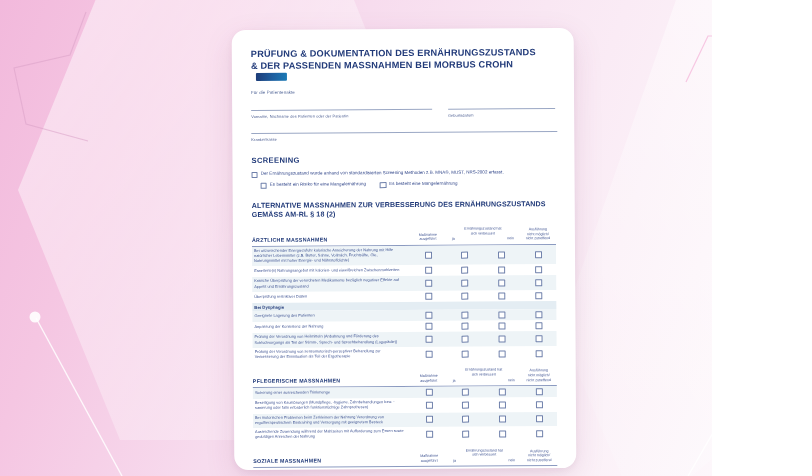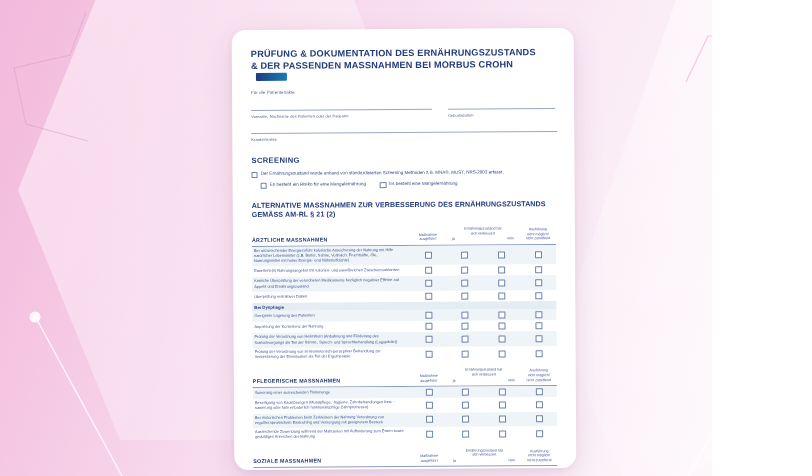--- a/index.html
+++ b/index.html
@@ -272,21 +272,21 @@
           <span class="chk-text">Es besteht ein Risiko für eine Mangelernährung</span>
         </span>
         <span class="chk-item">
           <span class="cbox"></span>
           <span class="chk-text">Es besteht eine Mangelernährung</span>
         </span>
       </div>
 
       <h2 class="section-head alt">
         <span>ALTERNATIVE MASSNAHMEN ZUR VERBESSERUNG DES ERNÄHRUNGSZUSTANDS</span><br>
-        <span>GEMÄSS AM-RL § 21 (2)</span>
+        <span>GEMÄSS AM-RL § 18 (2)</span>
       </h2>
 
       <div id="tables-host">
           <div class="tbl">
             <div class="thead">
               <div class="th-name">ÄRZTLICHE MASSNAHMEN</div>
               <div class="th-col th-a">Maßnahme<br>ausgeführt</div>
               <div class="th-col th-b">Ernährungszustand hat<br>sich verbessert<div class="jn">
                   <span>ja</span>
                   <span>nein</span>

